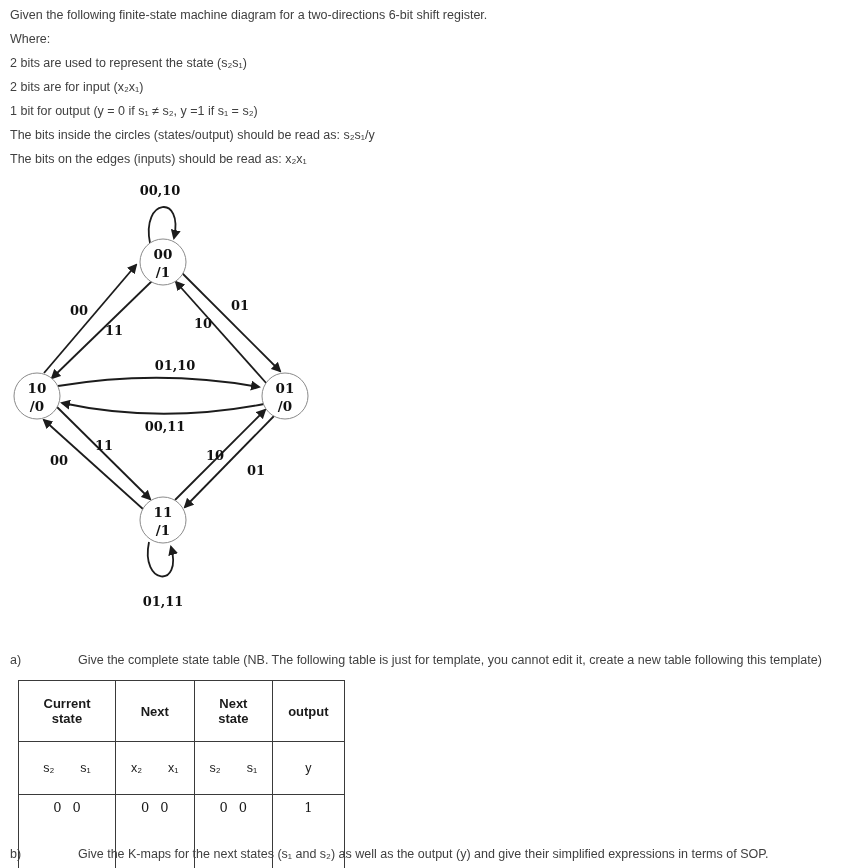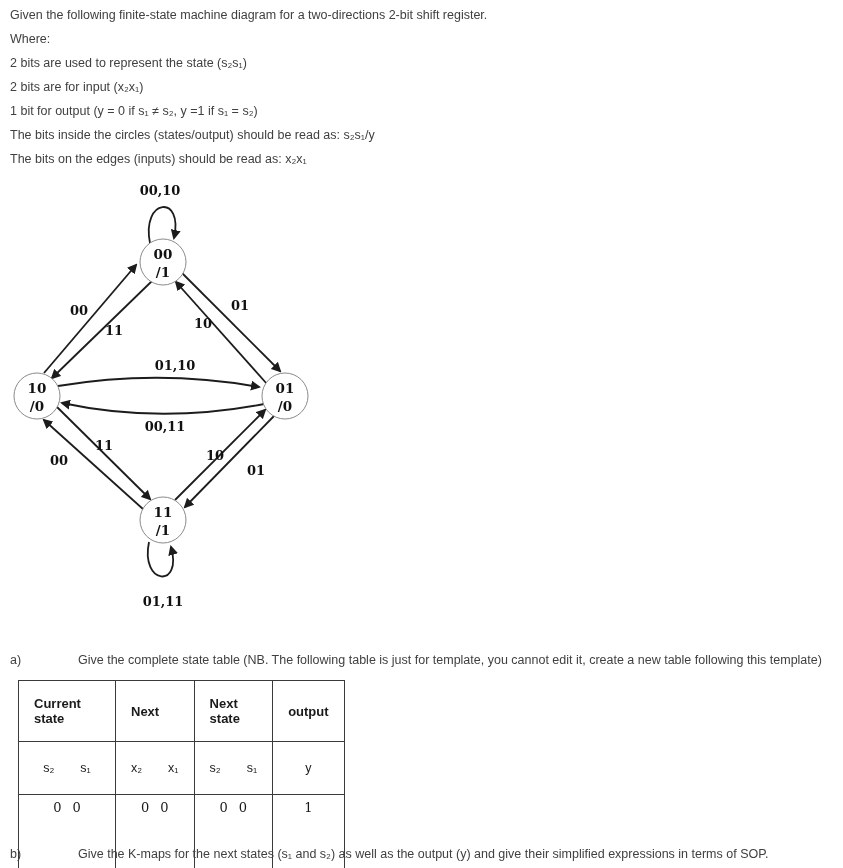--- a/index.html
+++ b/index.html
@@ -56,21 +56,21 @@
     position: absolute;
     left: 18px;
     top: 680px;
     border-collapse: collapse;
     table-layout: fixed;
     color: #1a1a1a;
   }
   .state-table th, .state-table td {
     border: 1px solid #3a3a3a;
     padding: 15px;
-    text-align: left;
+    text-align: center;
   }
   .state-table .hrow th {
     height: 24px;
     font-size: 13px;
     font-weight: bold;
     font-family: "Liberation Sans", "DejaVu Sans", sans-serif;
   }
   .state-table .srow td { height: 22px; font-size: 12.5px; }
   .state-table .drow td {
     height: 97px;
@@ -81,21 +81,21 @@
   }
   .pair { display: flex; justify-content: center; gap: 26px; }
   .drow .pair { gap: 11px; }
 </style>
 </head>
 <body>
 
 <div class="page">
 
   <div class="intro">
-    <div class="iline">Given the following finite-state machine diagram for a two-directions 2-bit shift register.</div>
+    <div class="iline">Given the following finite-state machine diagram for a two-directions 6-bit shift register.</div>
     <div class="iline">Where:</div>
     <div class="iline">2 bits are used to represent the state (s₂s₁)</div>
     <div class="iline">2 bits are for input (x₂x₁)</div>
     <div class="iline">1 bit for output (y = 0 if s₁ ≠ s₂, y =1 if s₁ = s₂)</div>
     <div class="iline">The bits inside the circles (states/output) should be read as: s₂s₁/y</div>
     <div class="iline">The bits on the edges (inputs) should be read as: x₂x₁</div>
   </div>
 
   <svg class="fsm" width="340" height="445" viewBox="0 175 340 445" xmlns="http://www.w3.org/2000/svg">
     <defs>

